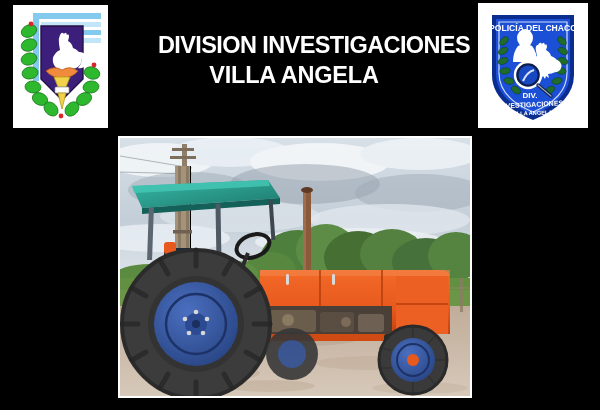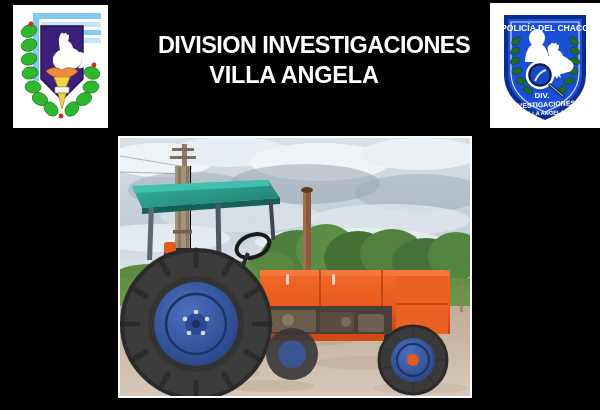--- a/index.html
+++ b/index.html
@@ -42,21 +42,20 @@
   }
   #title-block .tl { display:block; }
   #title-block .tl1 { letter-spacing:-0.6px;padding-left:40px; }
 
   
   #right-emblem {
     position:absolute;
     left:478px; top:3px;
     width:110px; height:125px;
     background:#ffffff;
-    margin-left:12px;
   }
   #right-emblem svg { display:block; width:100%; height:100%; }
 
   
   #photo-frame {
     position:absolute;
     left:118px; top:136px;
     width:354px; height:262px;
     background:#ffffff;
     padding:2px;

